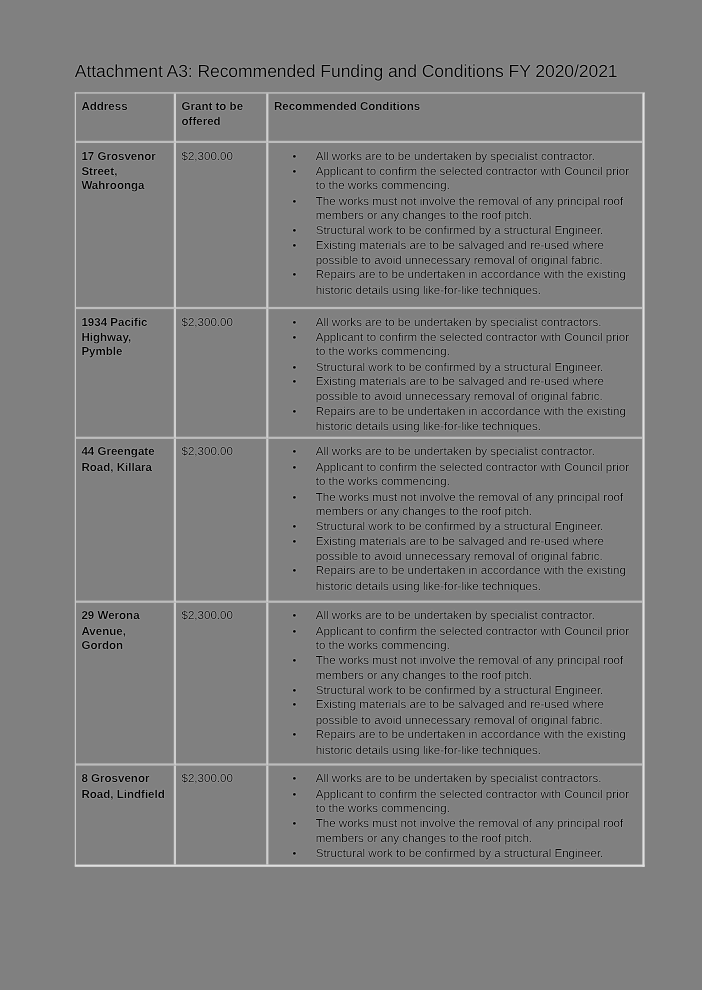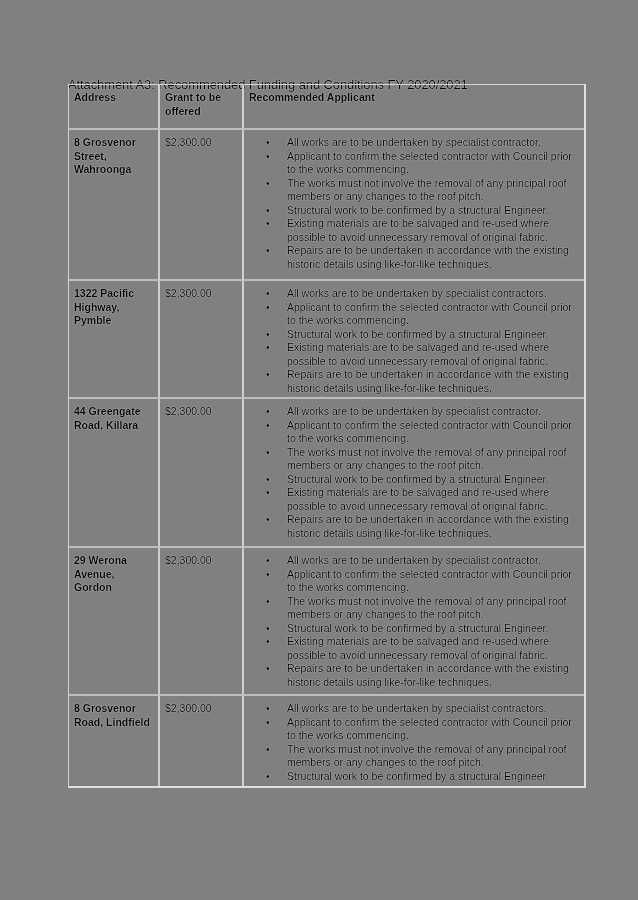--- a/index.html
+++ b/index.html
@@ -2,21 +2,21 @@
 <html><head>
 <meta charset="utf-8">
 <style>
   html, body { margin:0; padding:0; }
   body {
     width:638px; height:900px; background:#808080; position:relative; overflow:hidden;
     font-family:"Liberation Sans", sans-serif; color:#000;
   }
   .halo { text-shadow: 0 0 1px #d8d8d8, 0 0 1px #d8d8d8; }
   .title {
-    position:absolute; left:68px; top:57px; font-size:13px; letter-spacing:-0.1px;margin-top:20px;
+    position:absolute; left:68px; top:57px; font-size:16px; letter-spacing:-0.1px;
   }
   table.grid {
     position:absolute; left:68px; top:84px; width:518px;
     border-collapse:separate; border-spacing:0;
     border:1px solid #d2d2d2; border-right:2px solid #e0e0e0; border-bottom:2px solid #e0e0e0;
   }
   table.grid td {
     border-right:2px solid #cfcfcf; border-bottom:2px solid #bdbdbd;
     vertical-align:top; font-size:10.5px; line-height:13.5px; padding:6px 5px 0 5px;
   }
@@ -42,40 +42,40 @@
 </head>
 <body>
 
 <div class="title halo">Attachment A3: Recommended Funding and Conditions FY 2020/2021</div>
 
 <table class="grid">
   <tbody>
       <tr class="head">
     <td class="c1 halo">Address</td>
     <td class="c2 halo">Grant to be offered</td>
-    <td class="c3 halo">Recommended Applicant</td>
+    <td class="c3 halo">Recommended Conditions</td>
   </tr>
 
   <tr class="row1">
-    <td class="c1 halo">8 Grosvenor Street, Wahroonga</td>
+    <td class="c1 halo">17 Grosvenor Street, Wahroonga</td>
     <td class="c2 halo">$2,300.00</td>
     <td class="c3 halo">
       <ul class="conds">
         <li>All works are to be undertaken by specialist contractor.</li>
         <li>Applicant to confirm the selected contractor with Council prior to the works commencing.</li>
         <li>The works must not involve the removal of any principal roof members or any changes to the roof pitch.</li>
         <li>Structural work to be confirmed by a structural Engineer.</li>
         <li>Existing materials are to be salvaged and re-used where possible to avoid unnecessary removal of original fabric.</li>
         <li>Repairs are to be undertaken in accordance with the existing historic details using like-for-like techniques.</li>
       </ul>
     </td>
   </tr>
 
   <tr class="row2">
-    <td class="c1 halo">1322 Pacific Highway, Pymble</td>
+    <td class="c1 halo">1934 Pacific Highway, Pymble</td>
     <td class="c2 halo">$2,300.00</td>
     <td class="c3 halo">
       <ul class="conds">
         <li>All works are to be undertaken by specialist contractors.</li>
         <li>Applicant to confirm the selected contractor with Council prior to the works commencing.</li>
         <li>Structural work to be confirmed by a structural Engineer.</li>
         <li>Existing materials are to be salvaged and re-used where possible to avoid unnecessary removal of original fabric.</li>
         <li>Repairs are to be undertaken in accordance with the existing historic details using like-for-like techniques.</li>
       </ul>
     </td>

